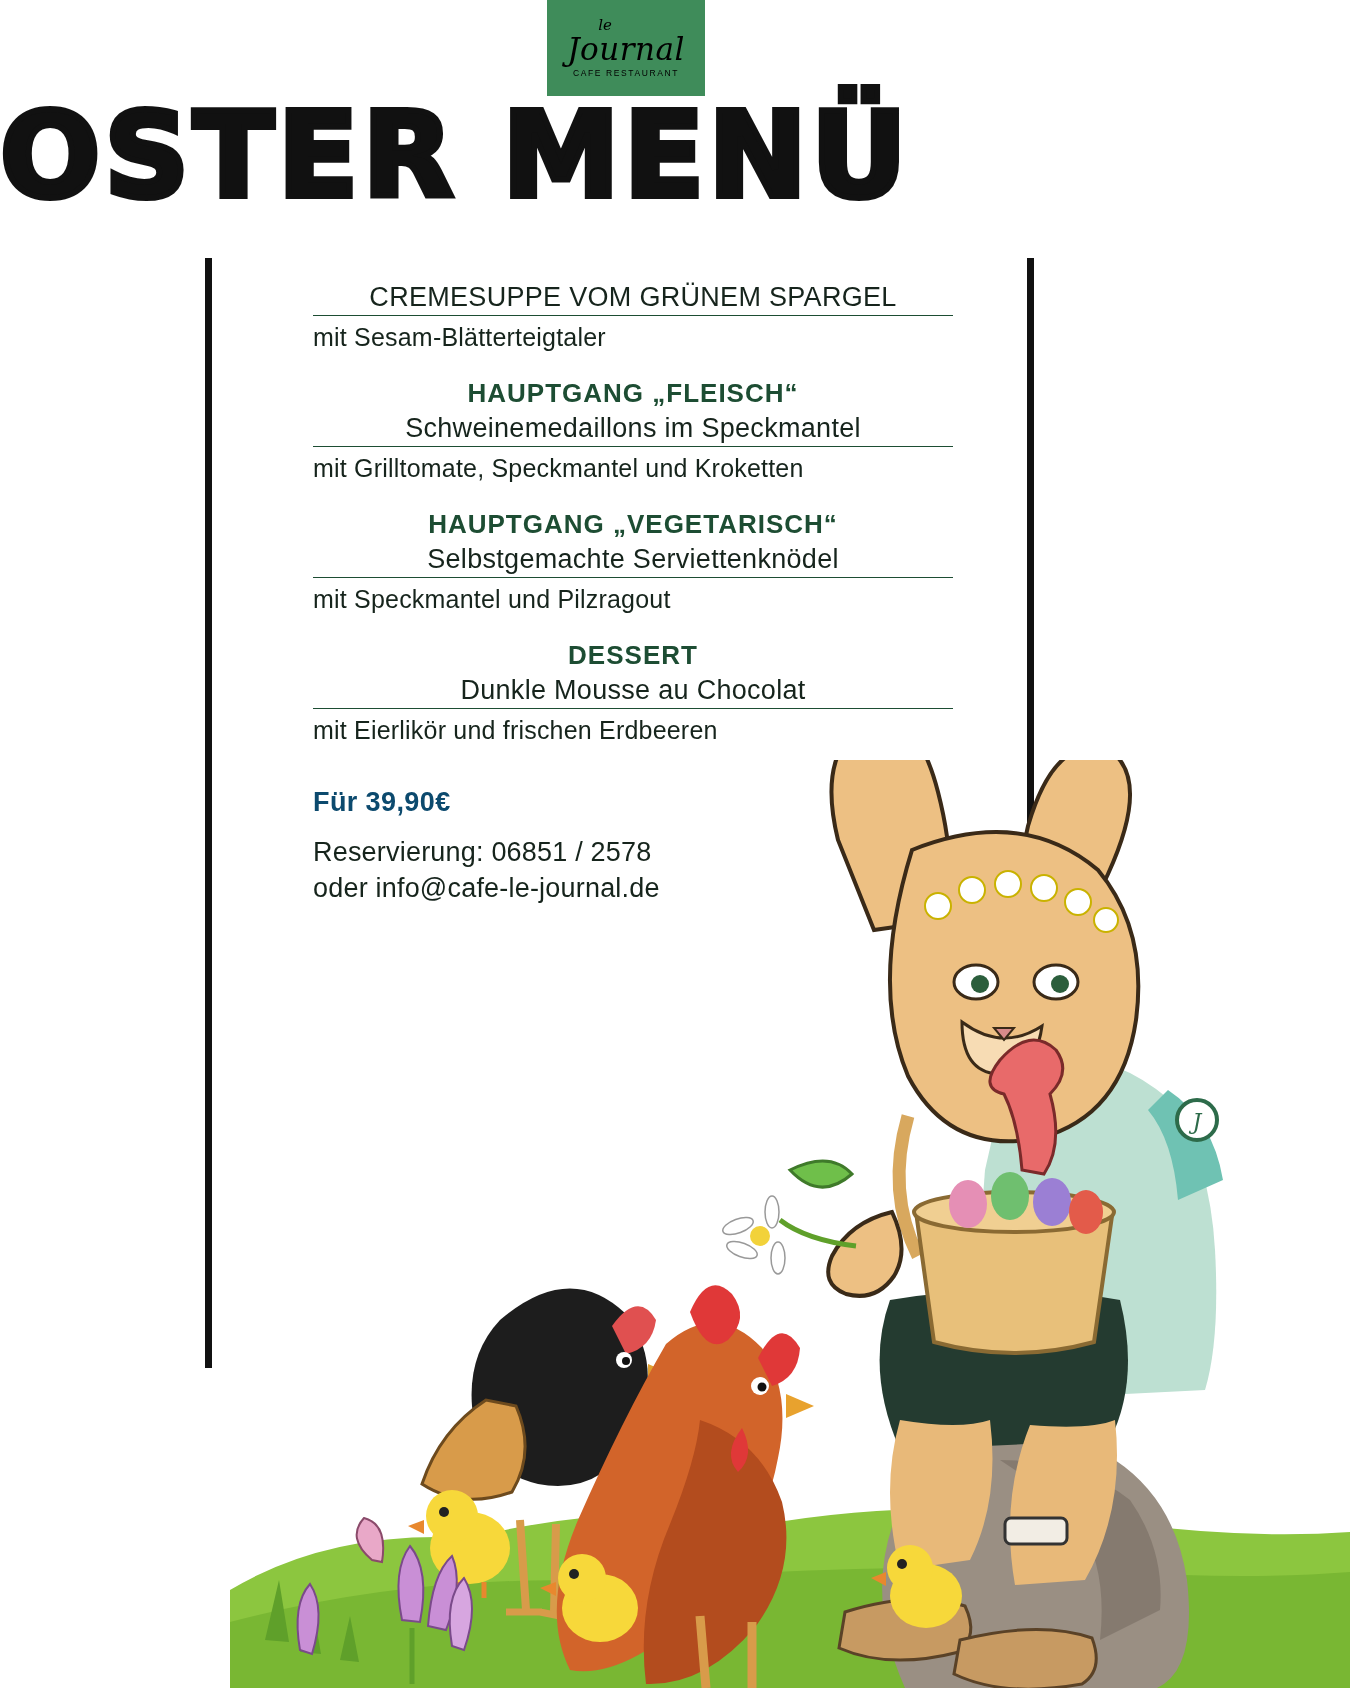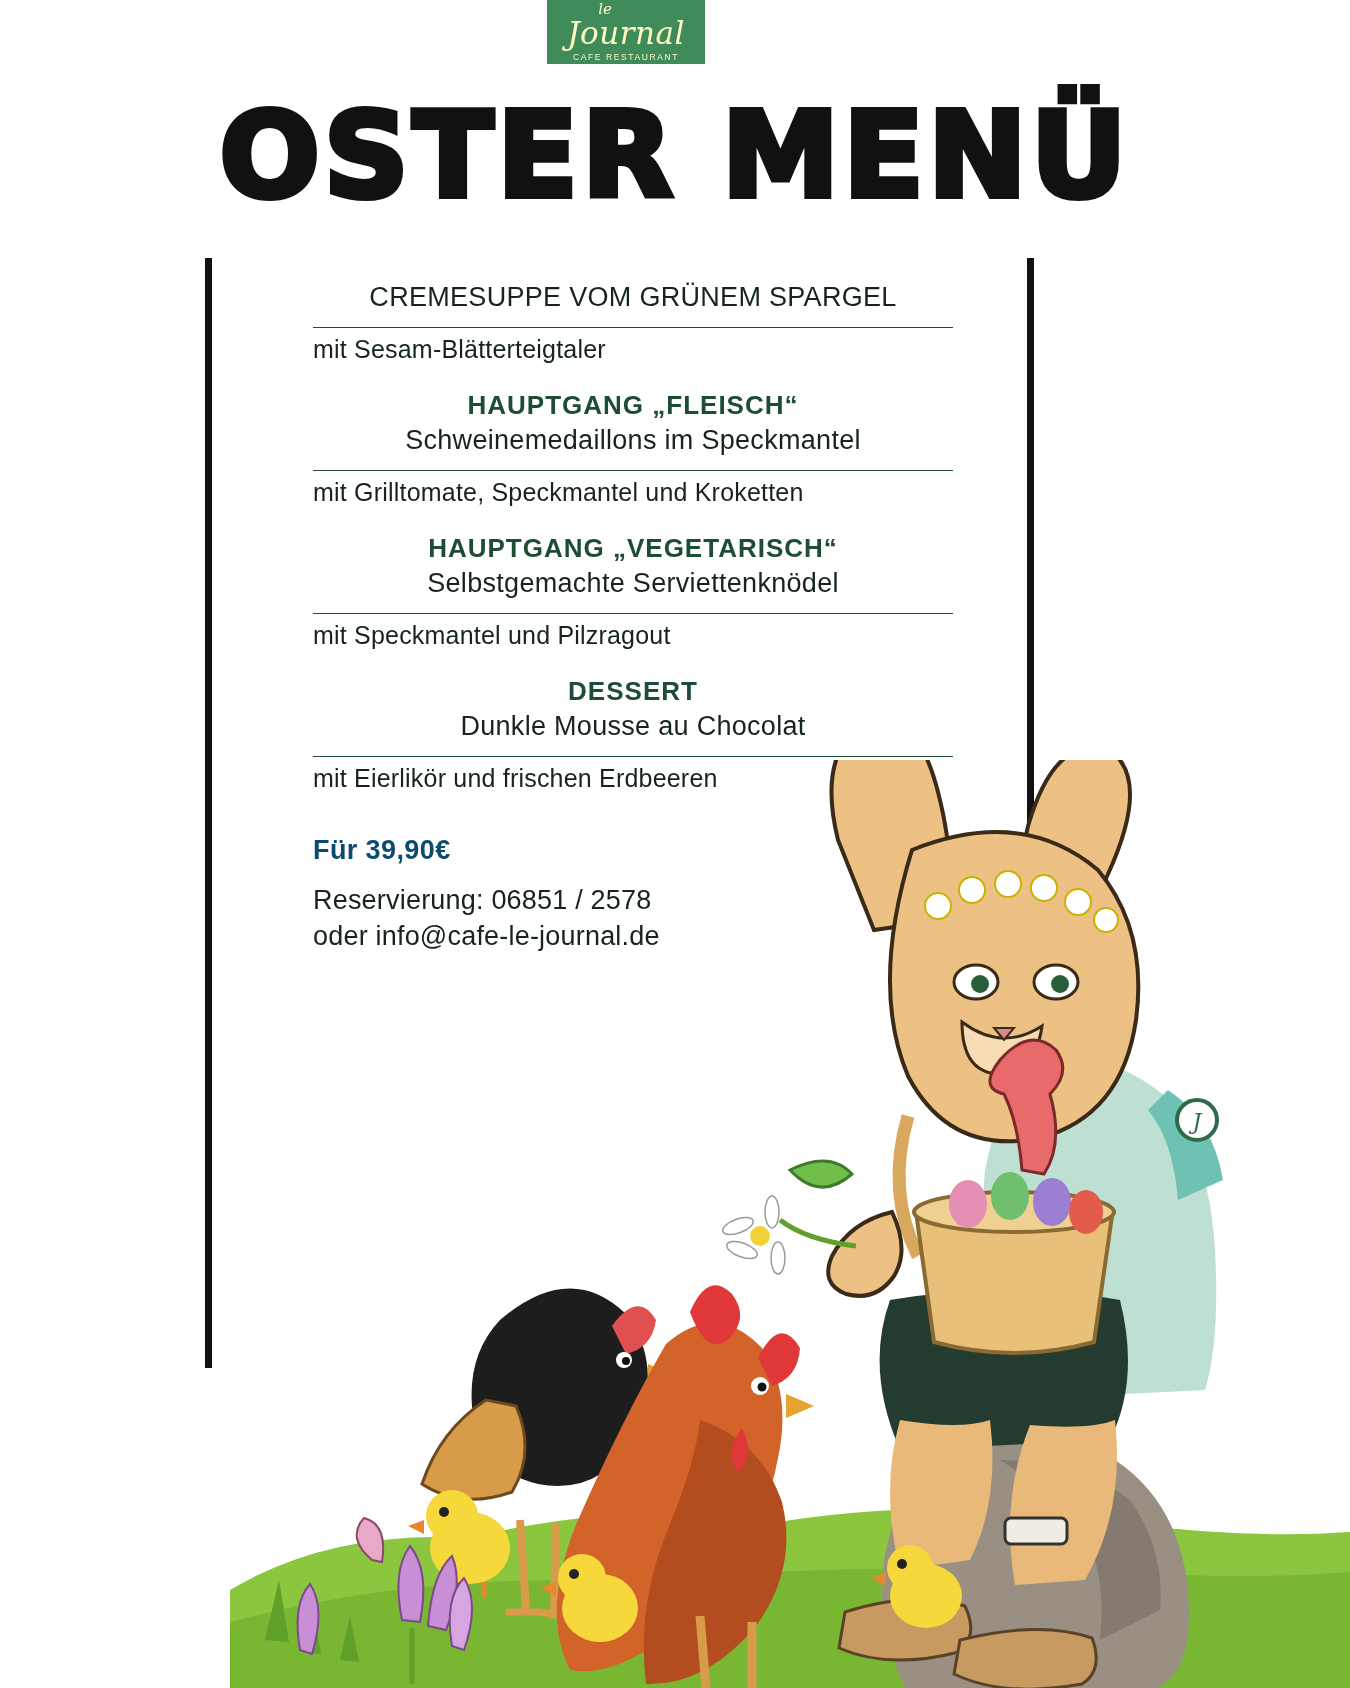--- a/index.html
+++ b/index.html
@@ -15,27 +15,27 @@
     font-family: "Liberation Sans", sans-serif;
     color: #16241c;
   }
 
   
   .logo-box {
     position: absolute;
     left: 547px;
     top: 0;
     width: 158px;
-    height: 64px;
+    height: 96px;
     background: #3f8c5a;
     display: flex;
     flex-direction: column;
     align-items: center;
     justify-content: center;
-    color: #fef9c3;
+    color: #000000;
   }
   .logo-le {
     font-family: "DejaVu Serif", serif;
     font-style: italic;
     font-size: 15px;
     line-height: 1;
     margin-bottom: 1px;
     margin-right: 42px;
   }
   .logo-journal {
@@ -51,21 +51,20 @@
     letter-spacing: 1.6px;
     margin-top: 3px;
   }
 
   
   .title {
     position: absolute;
     left: 0;
     top: 96px;
     width: 1350px;
-    text-align: center;
     font-family: "DejaVu Sans", sans-serif;
     font-weight: bold;
     font-size: 118px;
     line-height: 1;
     letter-spacing: 4px;
     color: #111111;
     -webkit-text-stroke: 6px #111111;
   }
 
   
@@ -123,21 +122,21 @@
     font-size: 26px;
     letter-spacing: 1px;
     color: #1d4d33;
     margin-bottom: 4px;
   }
   .course-dish {
     text-align: center;
     font-size: 27px;
     letter-spacing: 0.3px;
     color: #16241c;
-    padding-bottom: 14px;
+    padding-bottom: 2px;
     border-bottom: 1.5px solid #1d4d33;
   }
   .course-garnish {
     font-size: 25px;
     letter-spacing: 0.2px;
     color: #16241c;
     padding-top: 7px;
   }
 
   .price {

